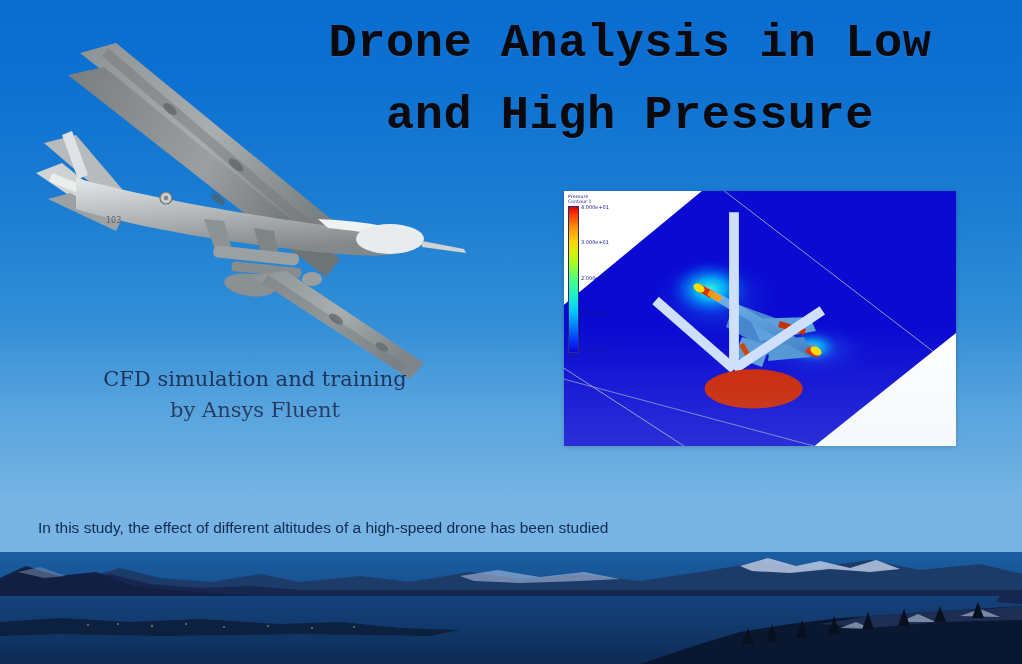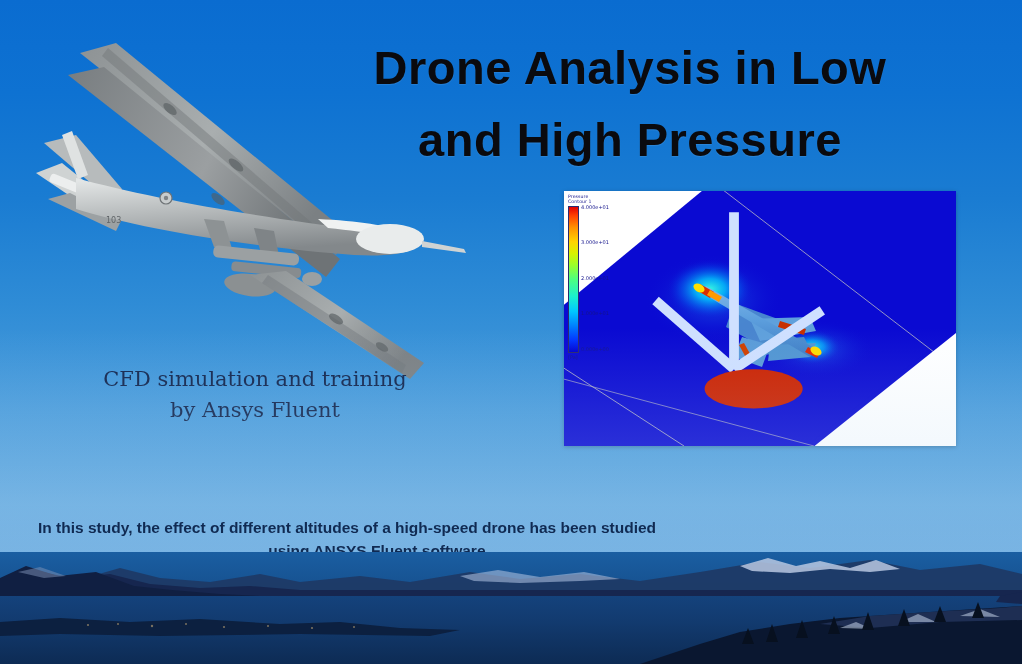--- a/index.html
+++ b/index.html
@@ -26,23 +26,23 @@
 
   
   .haze{
     position:absolute;left:0;right:0;bottom:96px;height:240px;
     background:linear-gradient(to bottom, rgba(255,255,255,0) 0%, rgba(190,220,245,.20) 55%, rgba(205,228,248,.34) 100%);
     pointer-events:none;
   }
 
   
   #title{
-    position:absolute;left:300px;top:32px;width:660px;
+    position:absolute;left:300px;top:8px;width:660px;
     text-align:center;
-    font-family:Liberation Sans, sans-serif;
+    font-family:Liberation Mono, monospace;
     font-weight:700;
     font-size:47px;
     line-height:72px;
     letter-spacing:.5px;
     color:#0a0a0e;
     text-shadow:0 1px 1px rgba(255,255,255,.10);
   }
   #title .ln{display:block;white-space:nowrap;}
 
   
@@ -54,21 +54,21 @@
     line-height:31px;
     color:#11244c;
   }
   #subtitle .ln{display:block;}
 
   
   #caption{
     position:absolute;left:38px;top:516px;width:682px;
     text-align:center;
     font-family:"Liberation Sans",sans-serif;
-    font-weight:700;
+    font-weight:400;
     font-size:15.5px;
     line-height:23px;
     color:#102a52;
   }
   #caption .ln{display:block;}
   #caption .ln.first{text-align:left;}
 
   
   #drone{
     position:absolute;left:18px;top:23px;width:460px;height:360px;
@@ -313,21 +313,20 @@
       <line x1="13" y1="20" x2="5" y2="13" stroke="#cfe0ff" stroke-width="1"></line>
       <line x1="13" y1="20" x2="22" y2="14" stroke="#cfe0ff" stroke-width="1"></line>
       <ellipse cx="15" cy="22" rx="5" ry="2" fill="#cc2200"></ellipse>
     </svg>
   </div>
 
   <div class="haze"></div>
 
   <div id="caption">
     <span class="ln first">In this study, the effect of different altitudes of a high-speed drone has been studied</span>
-    <span class="ln">using ANSYS Fluent software.</span>
   </div>
 
   <div id="landscape">
     <svg viewBox="0 0 1022 112" preserveAspectRatio="none" aria-label="landscape">
       <defs>
         <linearGradient id="waterG" x1="0" y1="0" x2="0" y2="1">
           <stop offset="0%" stop-color="#14427c"></stop>
           <stop offset="40%" stop-color="#123a6e"></stop>
           <stop offset="100%" stop-color="#0d2b54"></stop>
         </linearGradient>

